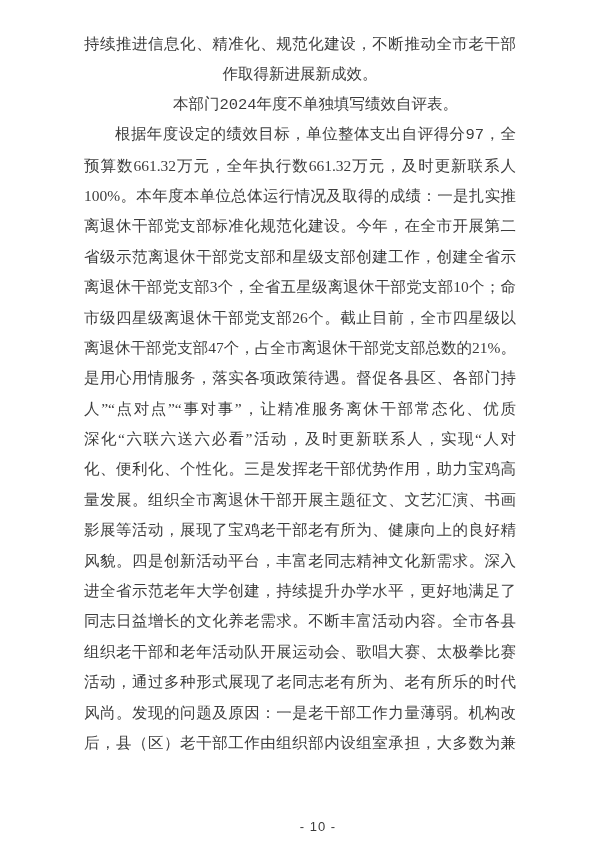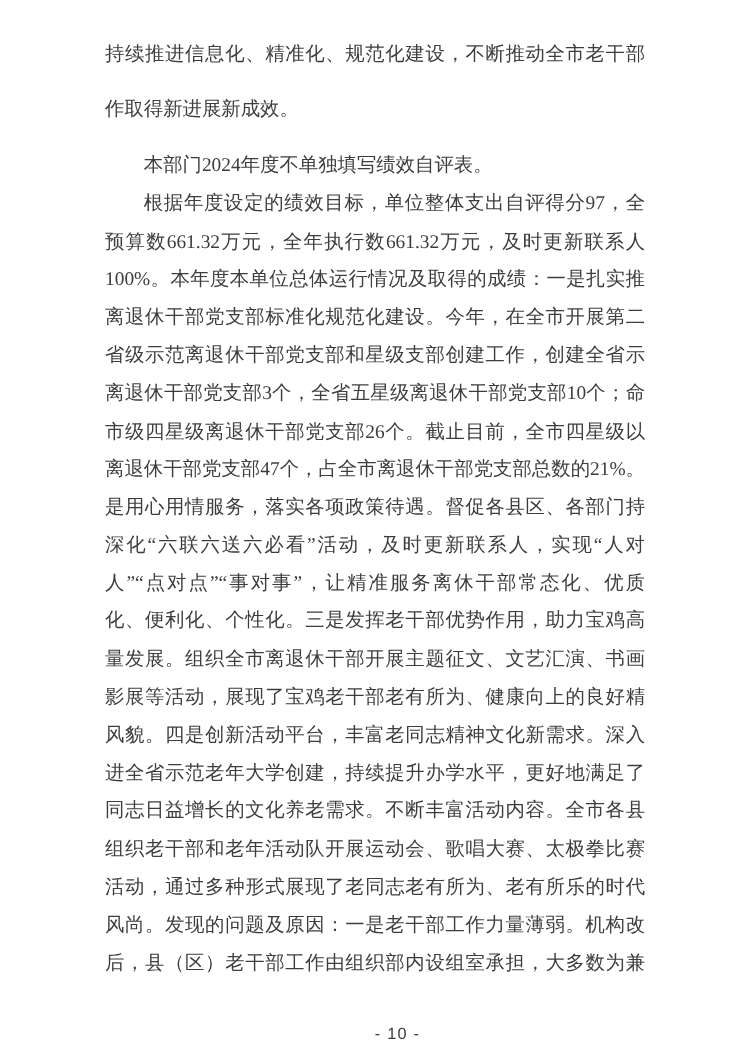--- a/index.html
+++ b/index.html
@@ -24,26 +24,26 @@
     font-size: 15.5px;
   }
   .line {
     height: 30.4px;
     line-height: 30.4px;
     text-align: justify;
     text-align-last: justify;
     overflow: hidden;
   }
   .line.end {
-    text-align: left;
+    text-align: center;
     text-align-last: auto;
-    margin-top: 14px;
   }
   .line.indent {
     text-indent: 31px;
+    font-family: Liberation Mono, monospace;
   }
   .footer {
     position: absolute;
     left: 0;
     right: 0;
     top: 819px;
     height: 20px;
     text-align: center;
     color: #3a3a3a;
     font-size: 13px;
@@ -62,22 +62,22 @@
     <div class="line end indent">本部门2024年度不单独填写绩效自评表。</div>
     <div class="line indent">根据年度设定的绩效目标，单位整体支出自评得分97，全年</div>
     <div class="line">预算数661.32万元，全年执行数661.32万元，及时更新联系人</div>
     <div class="line">100%。本年度本单位总体运行情况及取得的成绩：一是扎实推进</div>
     <div class="line">离退休干部党支部标准化规范化建设。今年，在全市开展第二批</div>
     <div class="line">省级示范离退休干部党支部和星级支部创建工作，创建全省示范</div>
     <div class="line">离退休干部党支部3个，全省五星级离退休干部党支部10个；命名</div>
     <div class="line">市级四星级离退休干部党支部26个。截止目前，全市四星级以上</div>
     <div class="line">离退休干部党支部47个，占全市离退休干部党支部总数的21%。二</div>
     <div class="line">是用心用情服务，落实各项政策待遇。督促各县区、各部门持续</div>
+    <div class="line">人”“点对点”“事对事”，让精准服务离休干部常态化、优质</div>
     <div class="line">深化“六联六送六必看”活动，及时更新联系人，实现“人对</div>
-    <div class="line">人”“点对点”“事对事”，让精准服务离休干部常态化、优质</div>
     <div class="line">化、便利化、个性化。三是发挥老干部优势作用，助力宝鸡高质</div>
     <div class="line">量发展。组织全市离退休干部开展主题征文、文艺汇演、书画摄</div>
     <div class="line">影展等活动，展现了宝鸡老干部老有所为、健康向上的良好精神</div>
     <div class="line">风貌。四是创新活动平台，丰富老同志精神文化新需求。深入推</div>
     <div class="line">进全省示范老年大学创建，持续提升办学水平，更好地满足了老</div>
     <div class="line">同志日益增长的文化养老需求。不断丰富活动内容。全市各县区</div>
     <div class="line">组织老干部和老年活动队开展运动会、歌唱大赛、太极拳比赛等</div>
     <div class="line">活动，通过多种形式展现了老同志老有所为、老有所乐的时代新</div>
     <div class="line">风尚。发现的问题及原因：一是老干部工作力量薄弱。机构改革</div>
     <div class="line">后，县（区）老干部工作由组织部内设组室承担，大多数为兼职</div>

